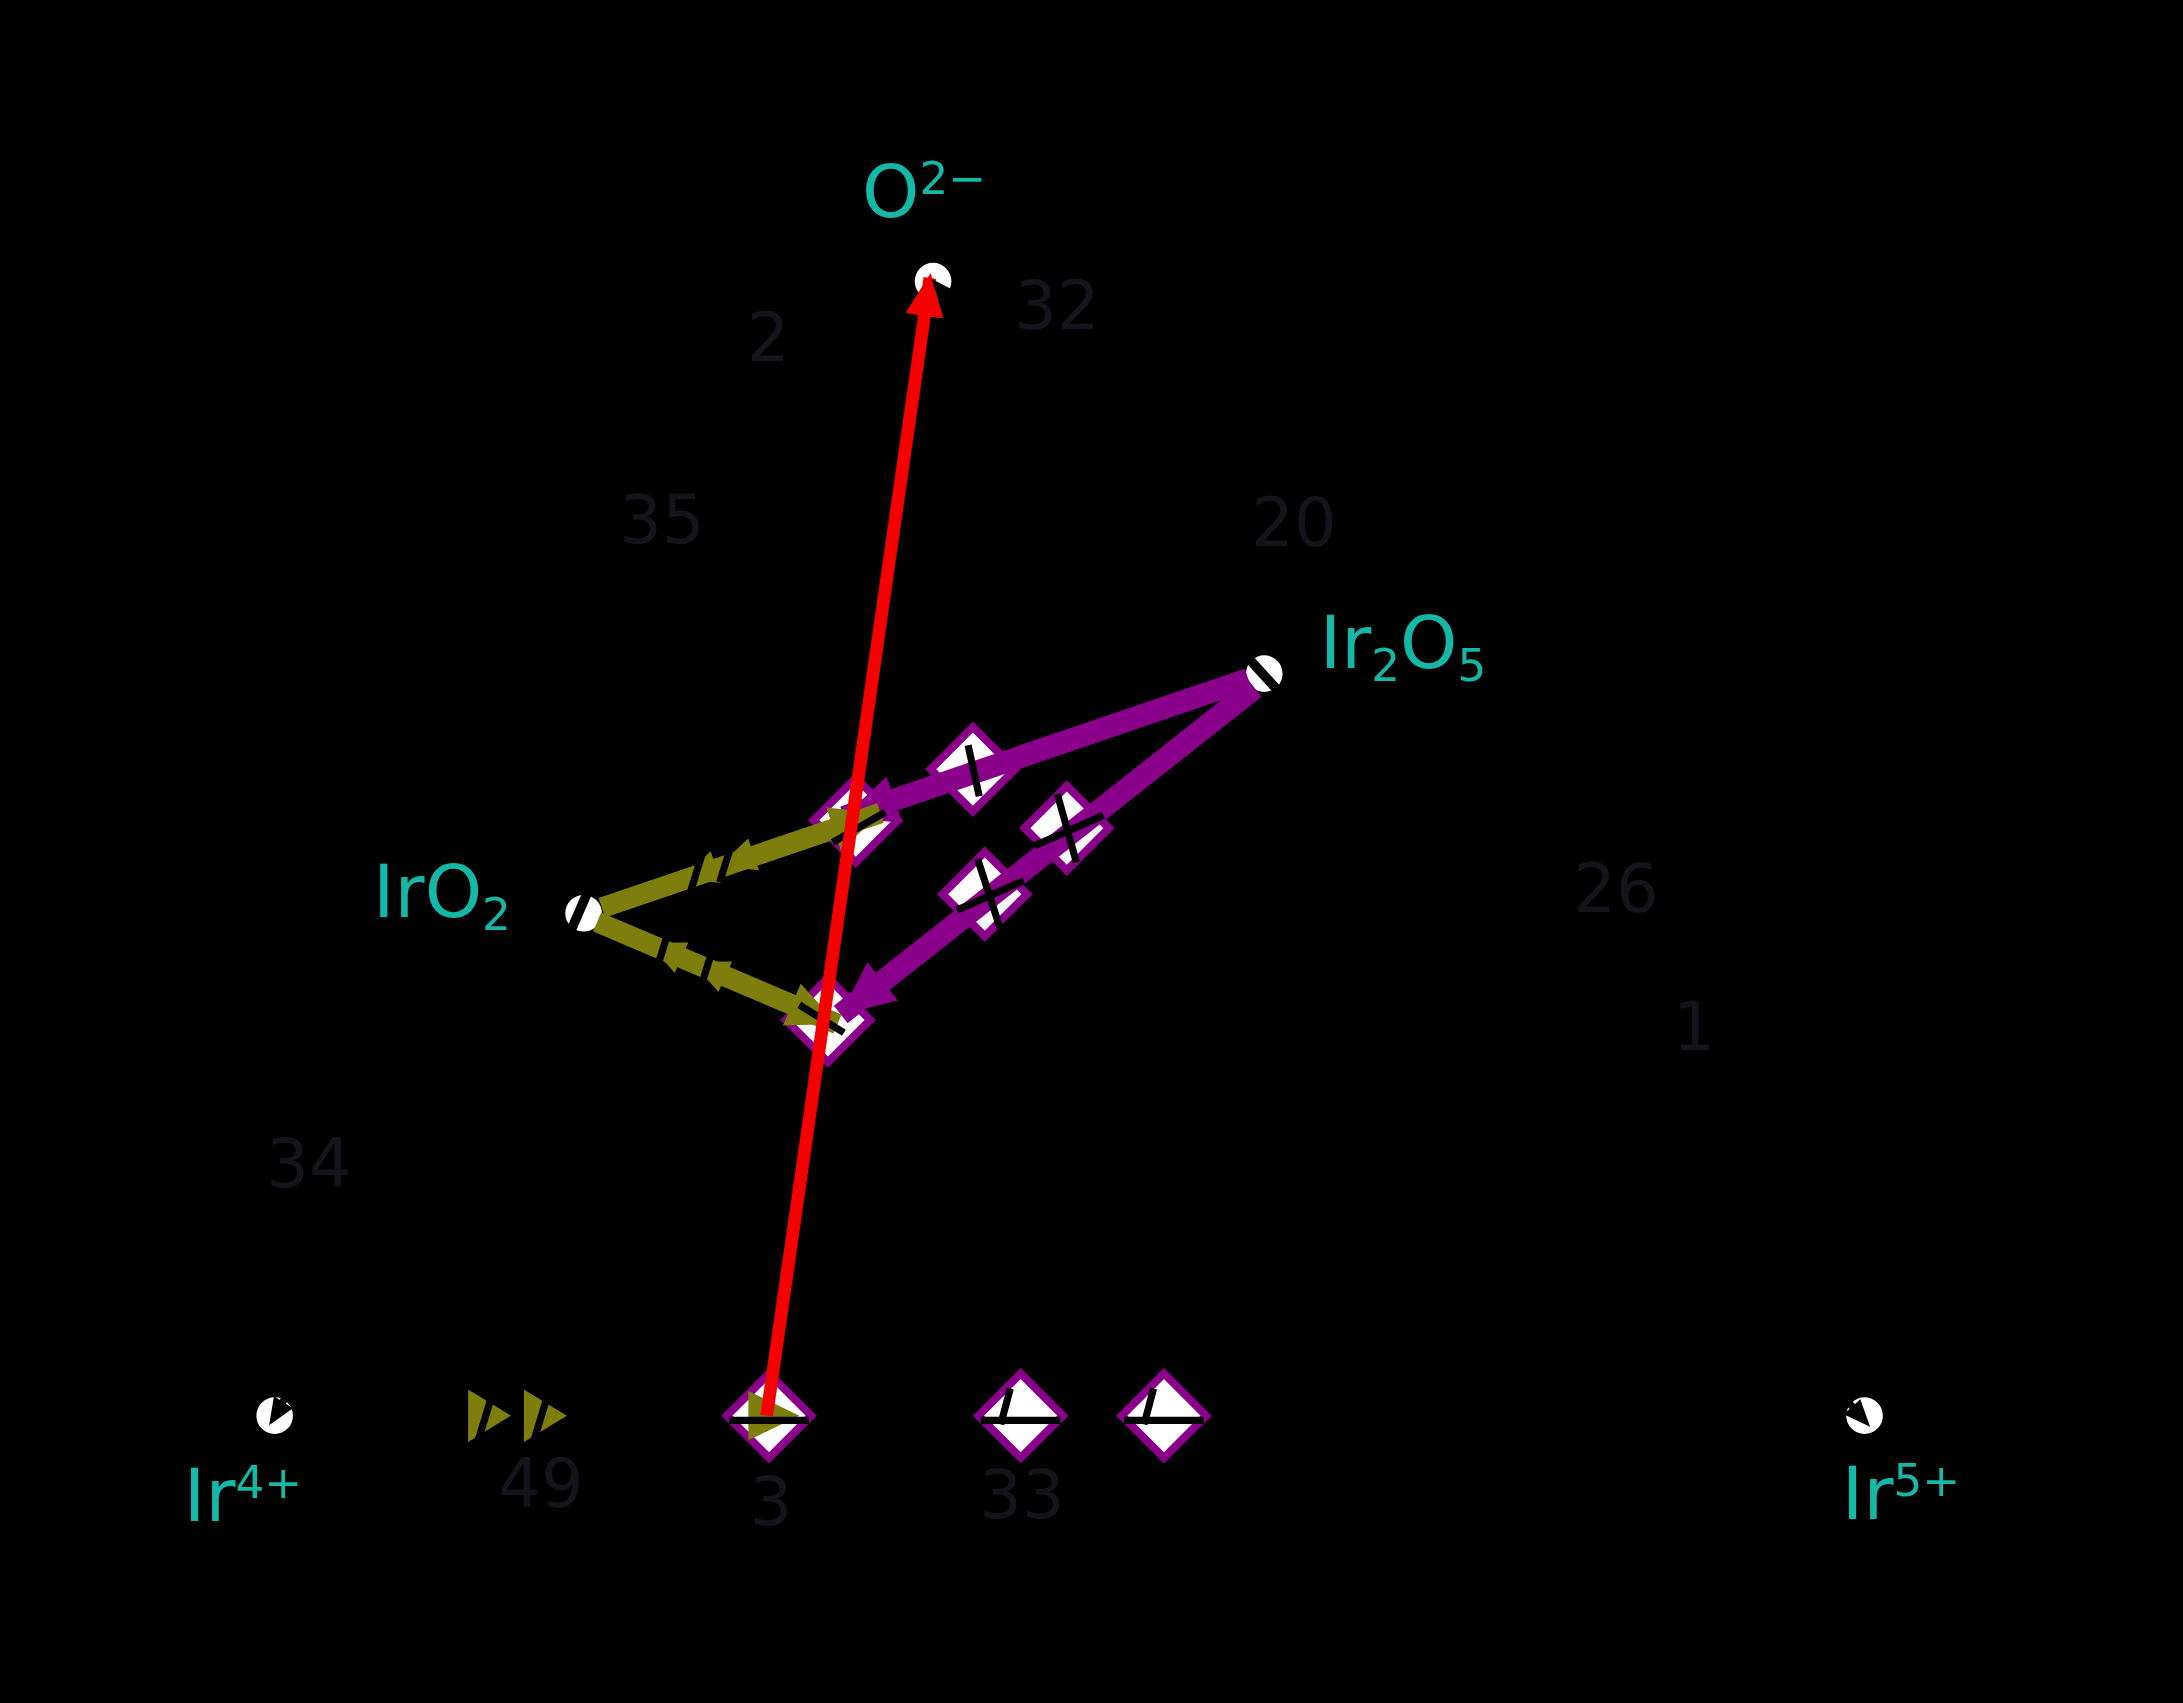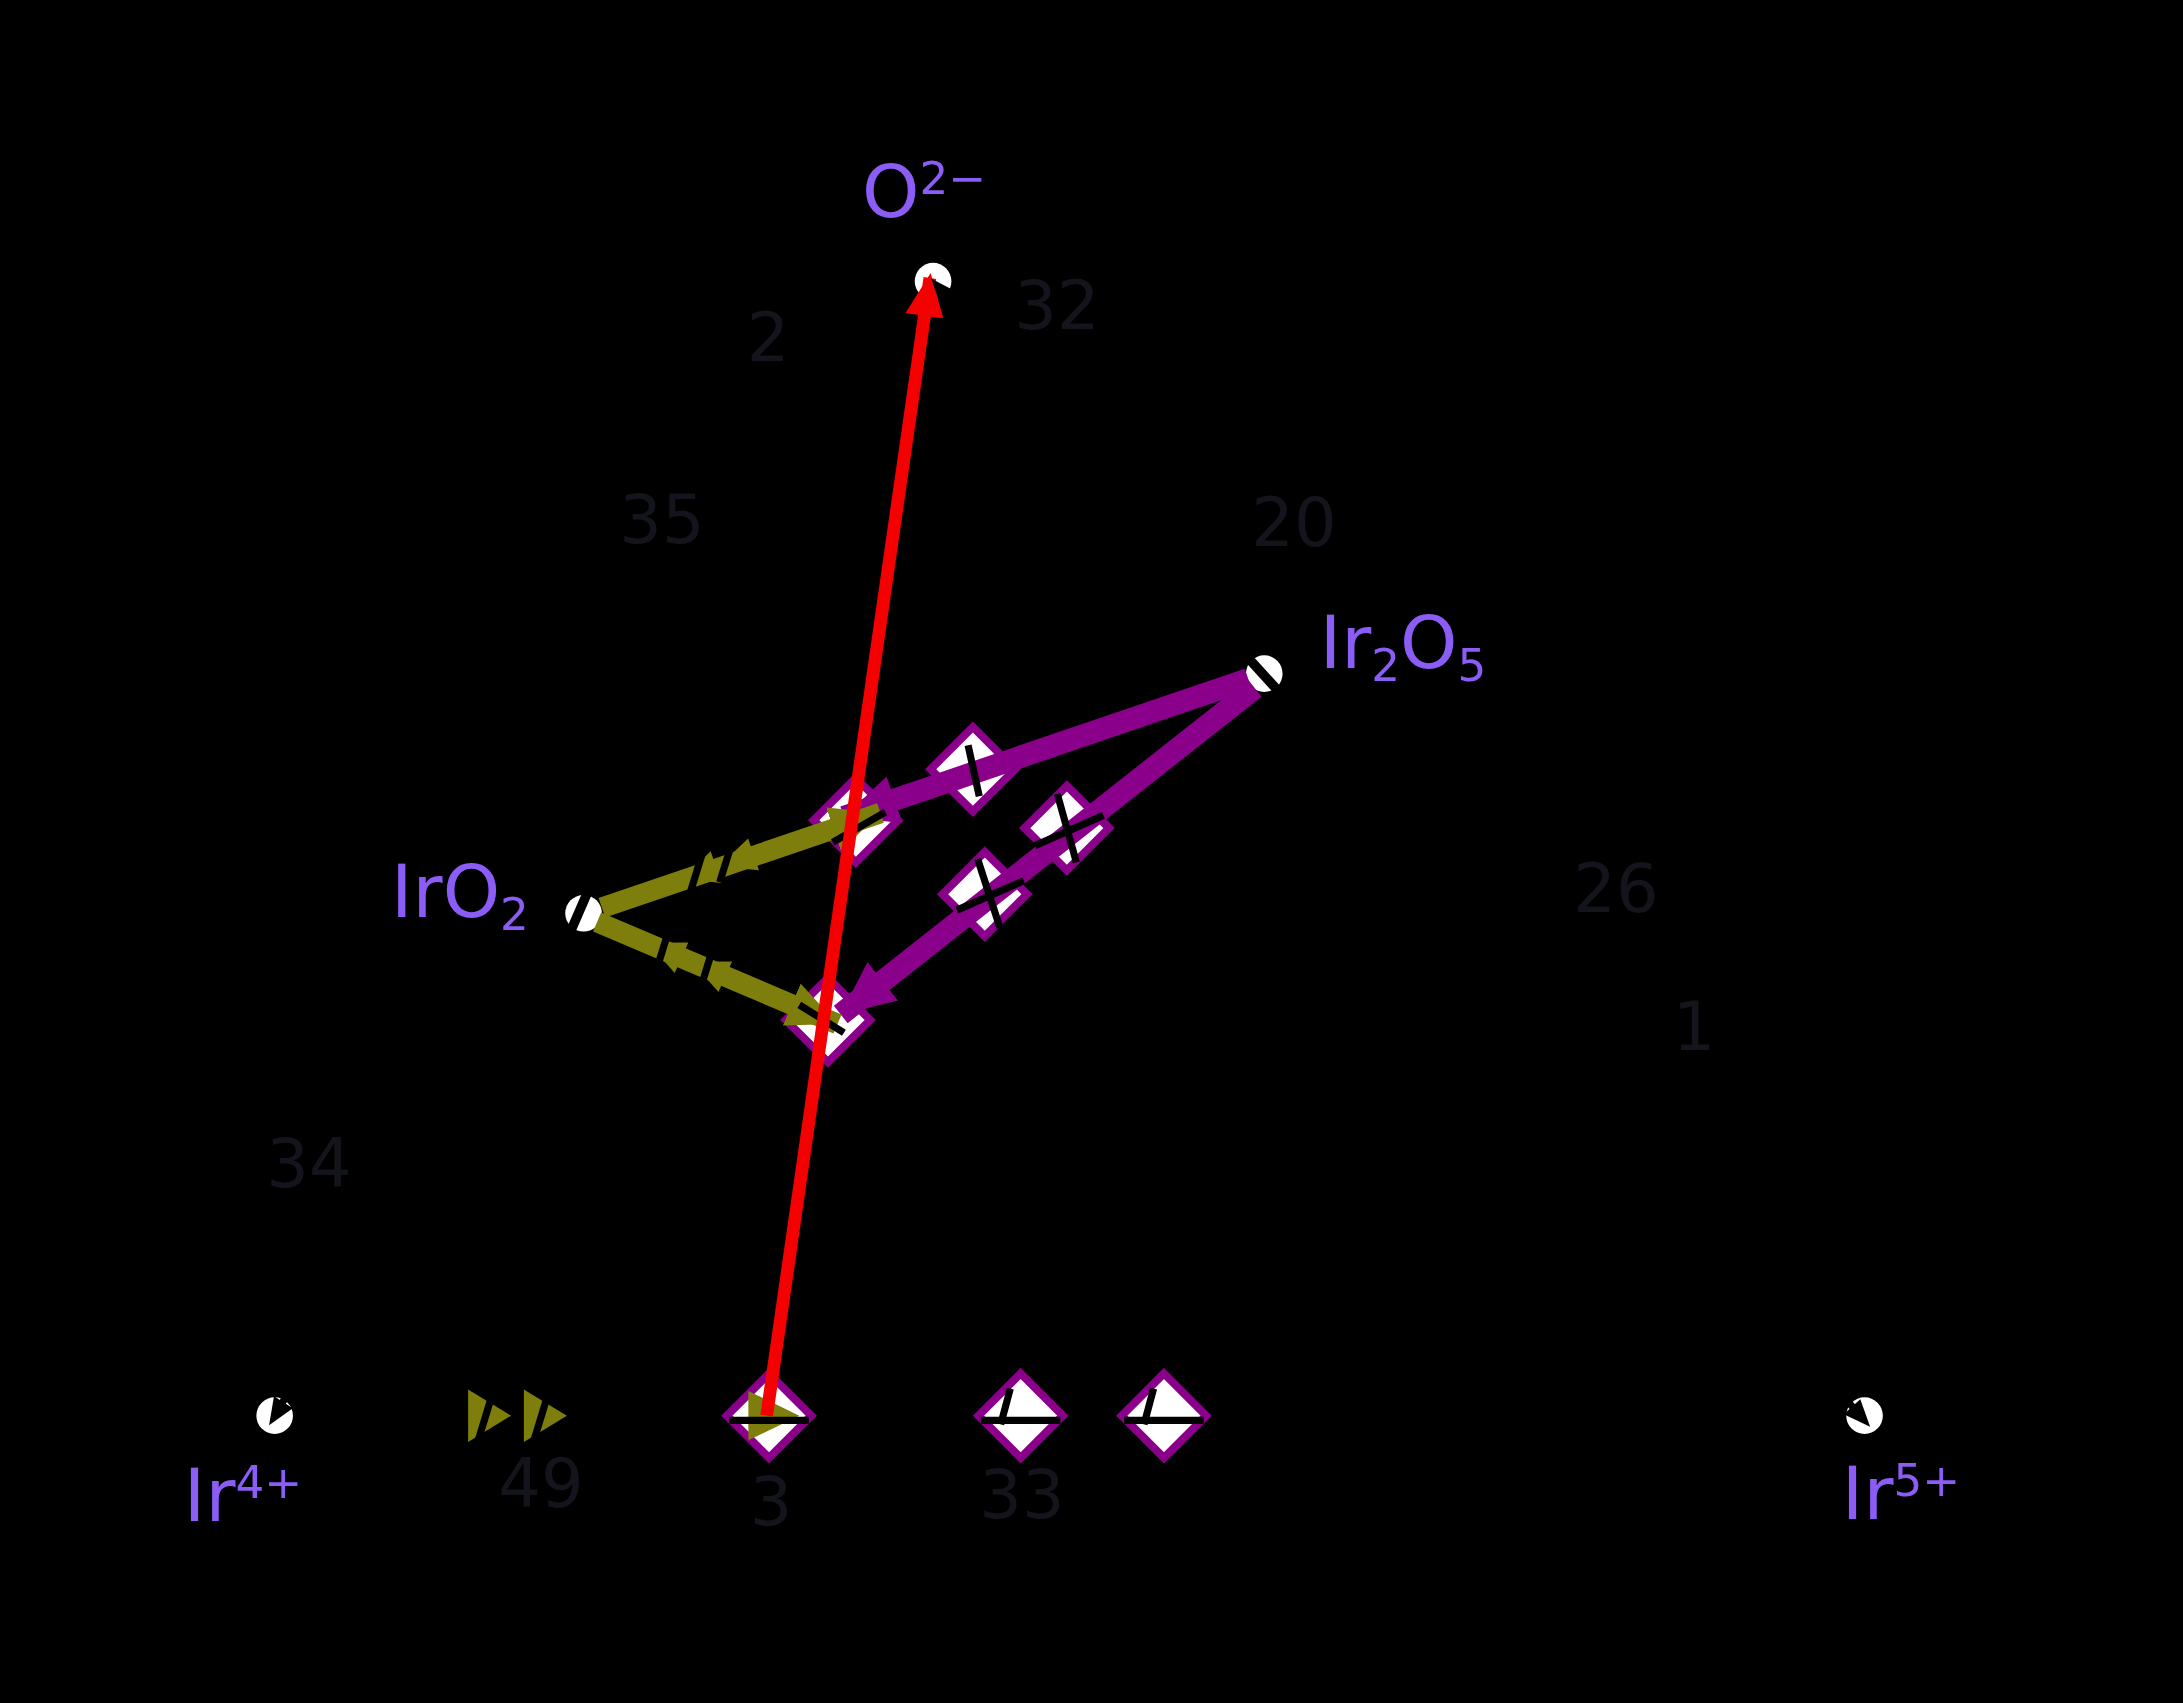--- a/index.html
+++ b/index.html
@@ -13,21 +13,21 @@
   .figure svg{position:absolute;left:0;top:0;}
   .lbl{
     position:absolute;
     transform:translate(-50%,-50%);
     color:#14141c;
     font-size:67px;
     line-height:1;
     white-space:nowrap;
     user-select:none;
   }
-  .species{font-size:73px;color:#8b5cf6;}
+  .species{font-size:73px;color:#14b8a6;}
   .species sup{font-size:0.62em;vertical-align:0.5em;}
   .species sub{font-size:0.62em;vertical-align:-0.28em;}
 </style>
 </head>
 <body>
 
 <div class="figure">
 
   <svg width="2183" height="1704" viewBox="0 0 2742 2140">
     <defs>
@@ -114,21 +114,21 @@
       <path d="M0,0 L-34,-14 L-34,14 z" transform="translate(338,1790) rotate(122)" fill="#000"></path>
       <line x1="2318" y1="1757" x2="2333" y2="1774" stroke="#000" stroke-width="9"></line>
       <path d="M0,0 L-34,-14 L-34,14 z" transform="translate(2349,1792) rotate(48)" fill="#000"></path>
     </g>
   </svg>
 
   <div class="lbl species" style="left:924px;top:191px;"><span>O</span><sup>2−</sup></div>
 
   <div class="lbl species" style="left:1363px;top:647px;margin-left:40px;"><span>Ir</span><sub>2</sub><span>O</span><sub>5</sub></div>
 
-  <div class="lbl species" style="left:460px;top:896px;"><span>IrO</span><sub>2</sub></div>
+  <div class="lbl species" style="left:442px;top:896px;"><span>IrO</span><sub>2</sub></div>
 
   <div class="lbl species" style="left:243px;top:1495px;"><span>Ir</span><sup>4+</sup></div>
 
   <div class="lbl species" style="left:1901px;top:1493px;"><span>Ir</span><sup>5+</sup></div>
 
   <div class="lbl" style="left:768px;top:338px;">2</div>
   <div class="lbl" style="left:1057px;top:306px;">32</div>
   <div class="lbl" style="left:662px;top:520px;">35</div>
   <div class="lbl" style="left:1294px;top:510px;margin-top:13px;">20</div>
   <div class="lbl" style="left:1616px;top:889px;">26</div>

